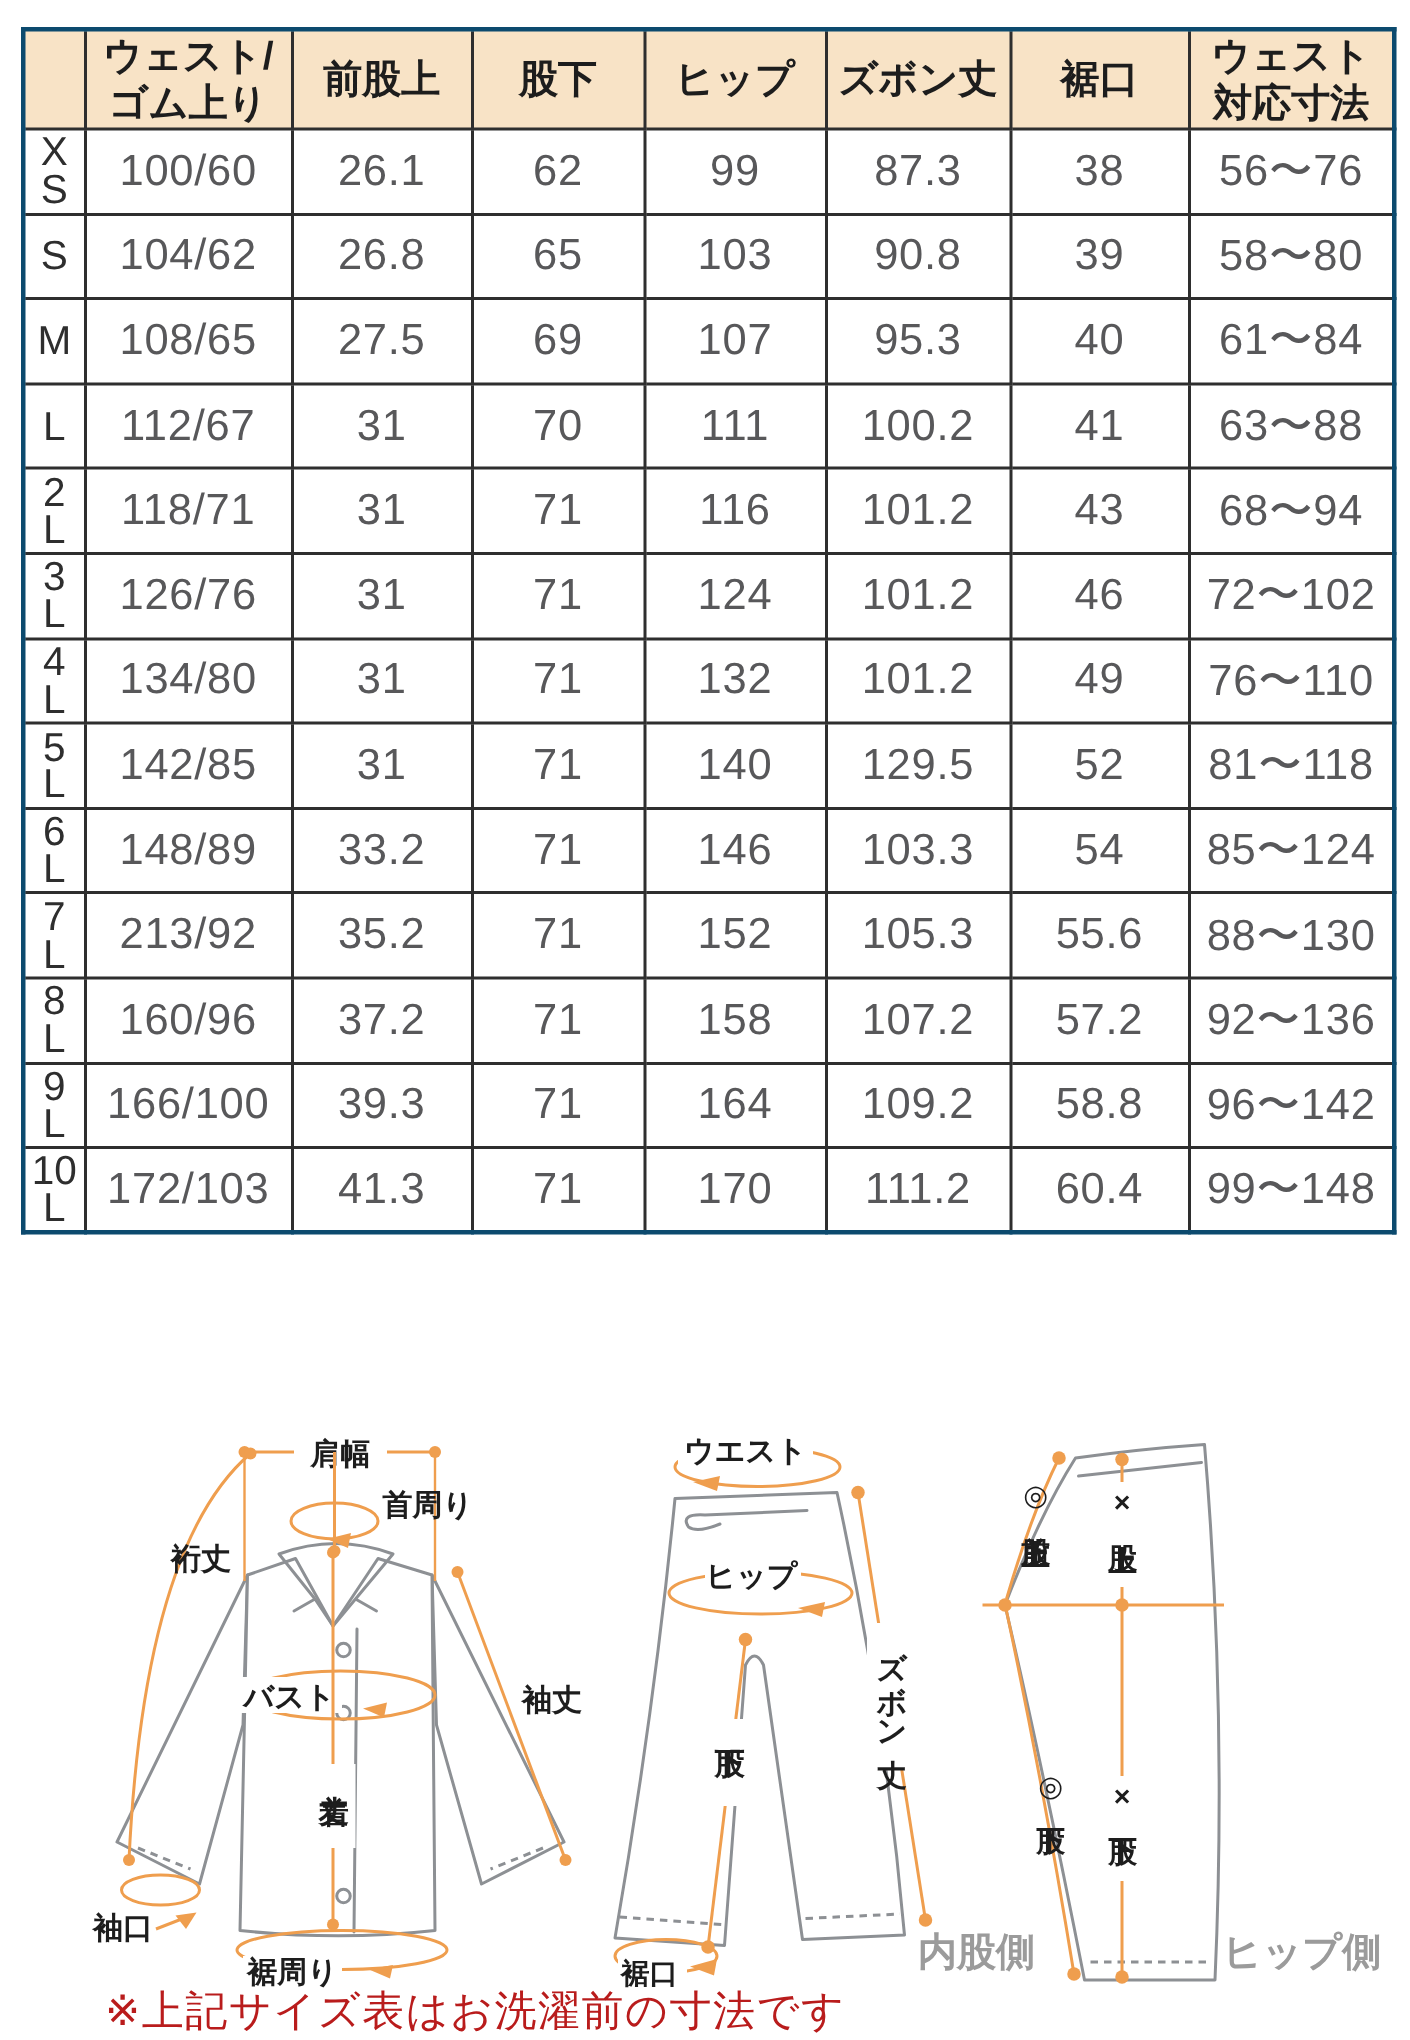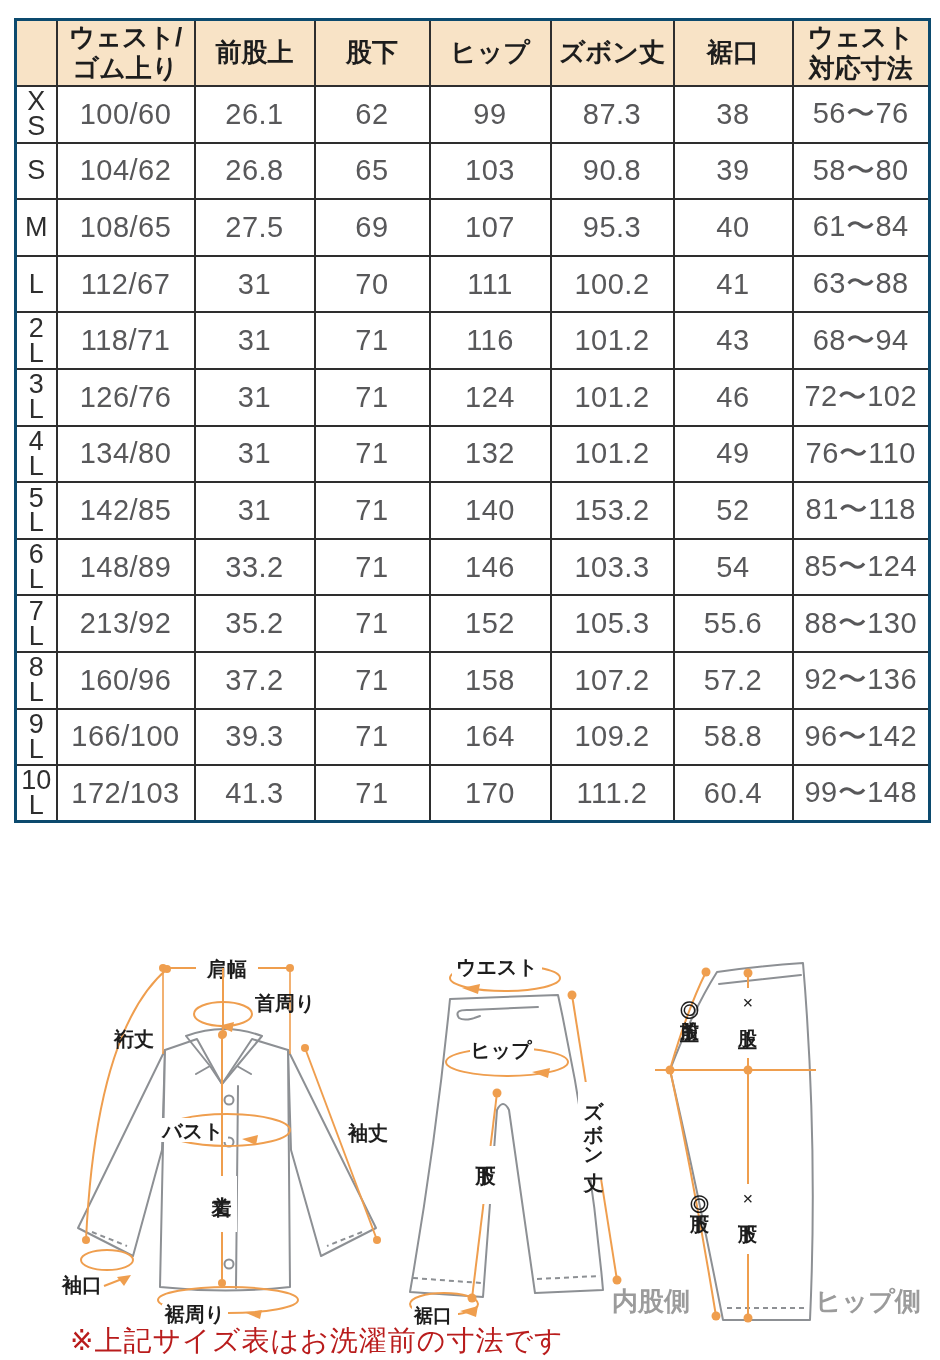--- a/index.html
+++ b/index.html
@@ -42,21 +42,21 @@
     color:#2e2e2e;
   }
   .size-table tbody td{
     background:#fff;
     font-size:29px;
     font-weight:400;
     color:#58585a;
     letter-spacing:0.5px;
   }
   
-  .diagrams{position:absolute;left:0;top:942px;width:856px;height:385px;font-family:Liberation Serif, serif;}
+  .diagrams{position:absolute;left:0;top:942px;width:856px;height:385px;}
   .diagrams svg{display:block;}
   .dg-label{font-size:20px;font-weight:600;fill:#1d1d1d;}
   .dg-label-sm{font-size:19px;font-weight:600;fill:#1d1d1d;}
   .dg-side{font-size:26px;font-weight:600;fill:#9b9b9b;}
   .vtext{writing-mode:vertical-rl;text-orientation:upright;letter-spacing:1px;}
   .orange{stroke:#ef9e4e;fill:none;stroke-width:2;}
   .orange-thin{stroke:#ef9e4e;fill:none;stroke-width:1.6;}
   .odot{fill:#ef9e4e;stroke:none;}
   .oarrow{fill:#ef9e4e;stroke:none;}
   .garment{stroke:#8d9094;fill:#ffffff;stroke-width:2;stroke-linejoin:round;}
@@ -173,21 +173,21 @@
     <td>49</td>
     <td>76〜110</td>
   </tr>
       <tr>
     <th>5
 L</th>
     <td>142/85</td>
     <td>31</td>
     <td>71</td>
     <td>140</td>
-    <td>153.2</td>
+    <td>129.5</td>
     <td>52</td>
     <td>81〜118</td>
   </tr>
       <tr>
     <th>6
 L</th>
     <td>148/89</td>
     <td>33.2</td>
     <td>71</td>
     <td>146</td>

